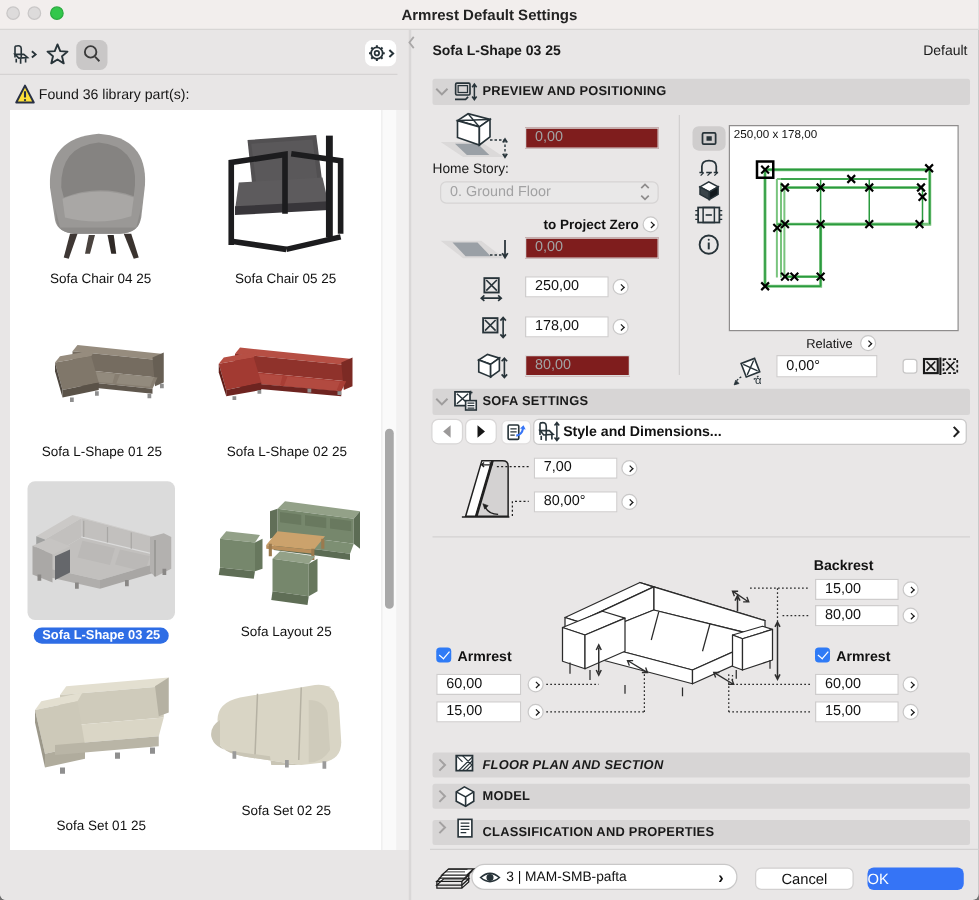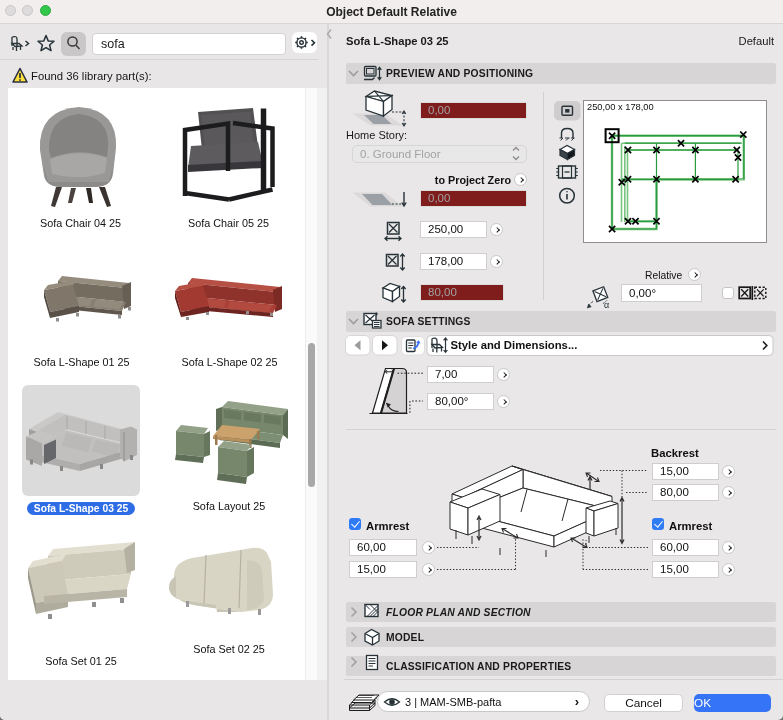--- a/index.html
+++ b/index.html
@@ -34,45 +34,44 @@
 .rbtn { position:absolute; width:13px; height:13px; background:#fff; border:1px solid #c9c8c8; border-radius:50%; }
 .rbtn:after { content:""; position:absolute; left:4px; top:4px; width:3.2px; height:3.2px; border-top:1.7px solid #1c1c1c; border-right:1.7px solid #1c1c1c; transform:rotate(45deg); }
 .lbltxt { position:absolute; font-size:11px; color:#1a1a1a; }
 .boldtxt { position:absolute; font-size:10.8px; font-weight:bold; color:#111; }
 .cb { position:absolute; width:12px; height:12px; border-radius:3px; background:#2f7bf6; }
 .cb:after { content:""; position:absolute; left:3.5px; top:1px; width:4px; height:7px; border:solid #fff; border-width:0 1.6px 1.6px 0; transform:rotate(40deg); }
 .cbempty { position:absolute; width:12px; height:12px; border-radius:3px; background:#fff; border:1px solid #c6c5c5; }
 #vsep1 { position:absolute; left:543px; top:92px; width:1px; height:208px; background:#d2d0d0; }
 #hsep1 { position:absolute; left:346px; top:429px; width:430px; height:1px; background:#d4d2d2; }
 #hsep2 { position:absolute; left:344px; top:679px; width:439px; height:1px; background:#d4d2d2; }
-#pvbox { position:absolute; left:583px; top:100px; width:184px; height:143px; background:#fff; border:1px solid #8f8d8d; }
+#pvbox { position:absolute; left:583px; top:100px; width:184px; height:165px; background:#fff; border:1px solid #8f8d8d; }
 #pvdim { position:absolute; left:3px; top:1px; font-size:9.3px; color:#111; }
 #relativetxt { position:absolute; left:645px; top:270px; font-size:10.3px; color:#111; }
 #okbtn { position:absolute; left:694px; top:694px; width:77px; height:18px; background:#3574f6; border-radius:5px; color:#fff; font-size:11.8px; text-align:left; line-height:18px; }
 #cancelbtn { position:absolute; left:604px; top:694px; width:79px; height:18px; background:#ffffff; border:1px solid #d2d0d0; border-radius:5px; color:#111; font-size:11.8px; text-align:center; line-height:16px; }
 #layerpill { position:absolute; left:377px; top:691px; width:213px; height:21px; background:#fff; border:1px solid #c9c8c8; border-radius:10.5px; }
 #layertxt { position:absolute; left:27px; top:4px; font-size:11px; color:#111; }
 #layerchev { position:absolute; right:10px; top:2px; font-size:13px; font-weight:bold; color:#111; }
 </style>
 </head>
 <body>
 <div id="win">
 
   <div id="titlebar">
     <div class="tl" style="left:5px; background:#dddbdb; border:1px solid #c9c7c7;"></div>
     <div class="tl" style="left:22px; background:#dddbdb; border:1px solid #c9c7c7;"></div>
     <div class="tl" style="left:40px; background:#32c74b; border:1px solid #2cab41;"></div>
-    <div id="title">Object Default Relative</div>
+    <div id="title">Armrest Default Settings</div>
   </div>
 
   <div id="lpanel"></div>
   <div class="abs" style="left:327px; top:24px; width:1.5px; height:696px; background:#d9d7d7;"></div>
   <div id="svg-toolbar"></div>
   <div id="sbtn"></div>
-  <div id="sfield">sofa</div>
   <div id="gearbtn"></div>
   <div id="toolsep"></div>
   <div id="foundrow" class="abs" style="left:31px; top:70px; font-size:11.3px; font-weight:normal; color:#161616;">Found 36 library part(s):</div>
   <div id="list"></div>
   <div class="abs" style="left:317px; top:88px; width:10px; height:592px; background:#f2f1f1;"></div>
   <div id="scrolltrack"></div>
   <div id="scrollthumb"></div>
   <div id="selcell"></div>
   <svg id="thumbsvg" width="783" height="720" viewBox="0 0 783 720" style="position:absolute;left:0;top:0;pointer-events:none;">
 <g>

